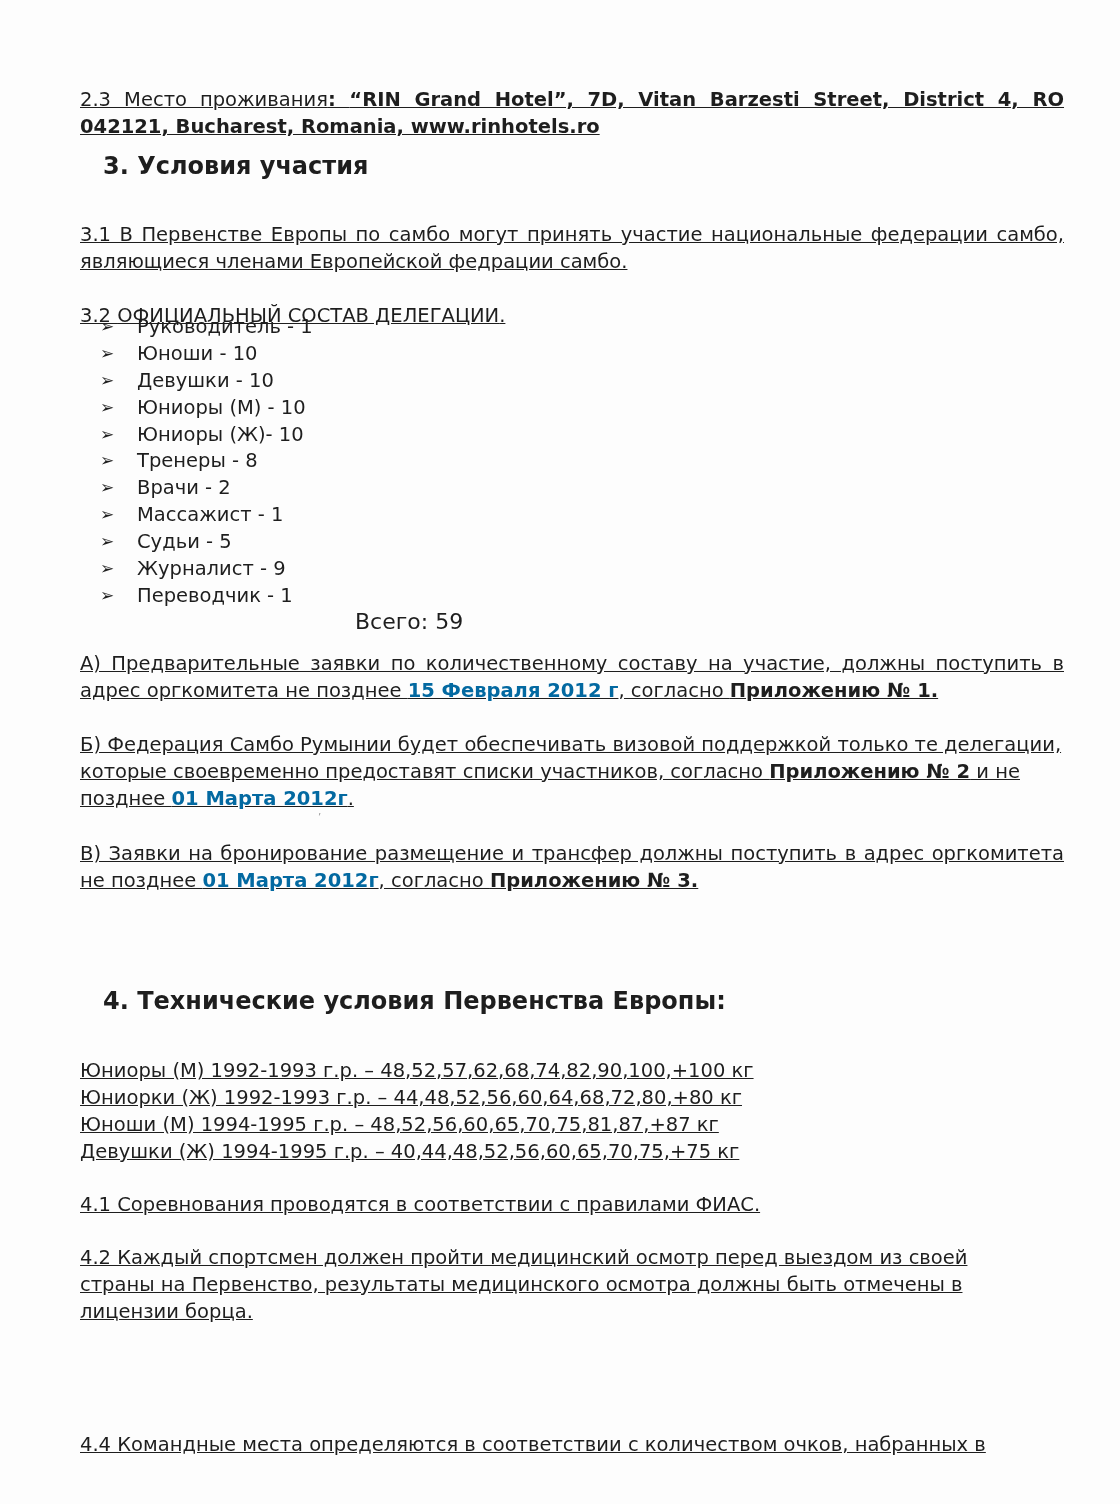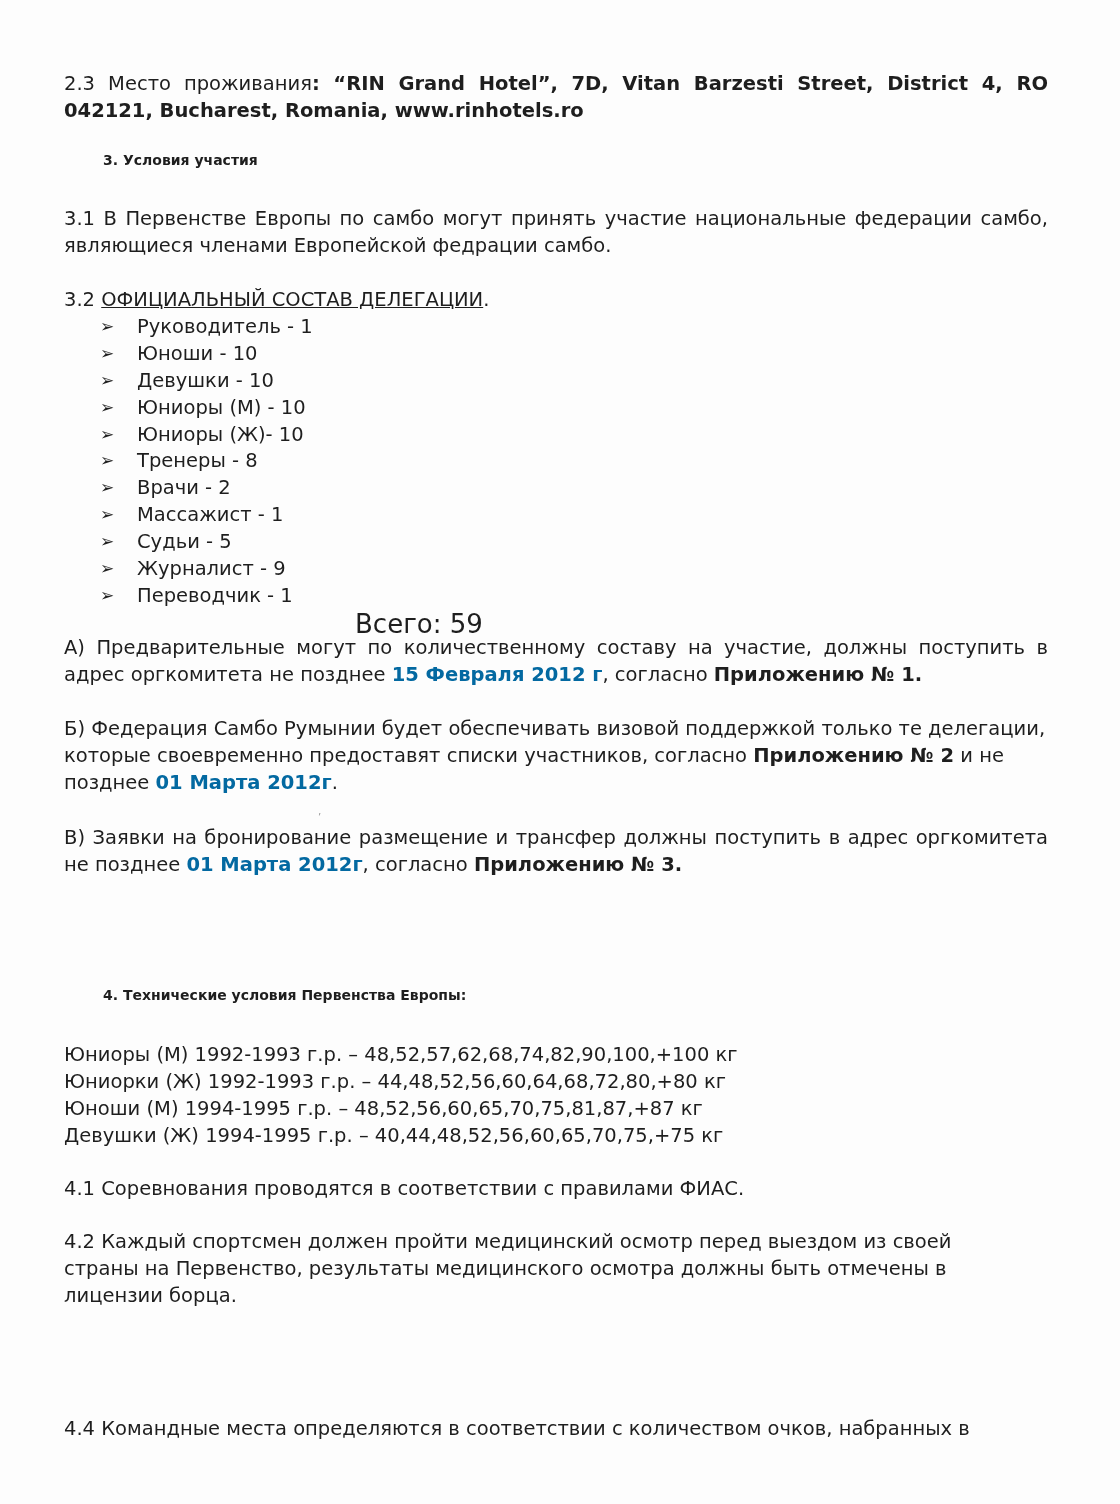--- a/index.html
+++ b/index.html
@@ -1,30 +1,30 @@
 <!DOCTYPE html>
 <html><head>
 <meta charset="utf-8">
 <style>
   html, body { margin: 0; padding: 0; }
   body {
     width: 1120px; height: 1504px; background: #fdfdfd; overflow: hidden;
     font-family: "DejaVu Sans", sans-serif; color: #1e1e1e;
   }
   .page { position: relative; width: 1120px; height: 1504px; }
-  .p { position: absolute; left: 64px; width: 984px; font-size: 19.5px; line-height: 27px; margin: 0; }
+  .p { position: absolute; left: 64px; width: 984px; font-size: 19.5px; line-height: 27px; margin: 16px; text-decoration: underline; }
   .just { text-align: justify; text-align-last: left; }
   .b { font-weight: bold; }
   .red { color: #0369a1; font-weight: bold; }
-  .h { position: absolute; left: 103px; font-size: 14px; font-weight: bold; margin: 0; }
+  .h { position: absolute; left: 103px; font-size: 24px; font-weight: bold; margin: 0; }
   .u { text-decoration: underline; }
   .list { position: absolute; left: 100px; top: 313px; margin: 0; padding: 0; list-style: none; }
   .list li { height: 26.9px; line-height: 27px; font-size: 19.5px; display: flex; }
   .arrow { width: 37px; display: inline-block; font-size: 17px; }
-  .total { position: absolute; left: 355px; top: 609px; font-size: 26px; }
+  .total { position: absolute; left: 355px; top: 609px; font-size: 22px; }
   .mark { position: absolute; font-size: 10px; color: #999; }
 </style>
 </head>
 <body>
 
 <div class="page">
 
   <p class="p just" style="top:70px;">
     <span>2.3 Место проживания</span><span class="b">: </span><span class="b">“RIN Grand Hotel”, 7D, Vitan Barzesti Street, District 4, RO 042121, Bucharest, Romania,  www.rinhotels.ro</span>
   </p>
@@ -80,21 +80,21 @@
       </li>
       <li>
         <span class="arrow">➢</span>
         <span>Переводчик - 1</span>
       </li>
     </ul>
 
   <div class="total">Всего: 59</div>
 
   <p class="p just" style="top:634px;">
-    <span>А) Предварительные могут по количественному составу на участие, должны поступить в адрес оргкомитета  не позднее </span><span class="red">15 Февраля 2012 г</span><span>, согласно </span><span class="b">Приложению № 1.</span>
+    <span>А) Предварительные заявки по количественному составу на участие, должны поступить в адрес оргкомитета  не позднее </span><span class="red">15 Февраля 2012 г</span><span>, согласно </span><span class="b">Приложению № 1.</span>
   </p>
 
   <p class="p" style="top:715px;">
     <span>Б) Федерация Самбо Румынии будет обеспечивать визовой поддержкой только те делегации, которые своевременно предоставят списки участников, согласно </span><span class="b">Приложению № 2</span><span> и не позднее </span><span class="red">01 Марта 2012г</span><span>.</span>
   </p>
 
   <span class="mark" style="left:318px; top:812px;">’</span>
 
   <p class="p just" style="top:824px;">
     <span>В) Заявки на бронирование размещение и трансфер должны поступить в адрес оргкомитета не позднее </span><span class="red">01 Марта 2012г</span><span>, согласно </span><span class="b">Приложению № 3.</span>

